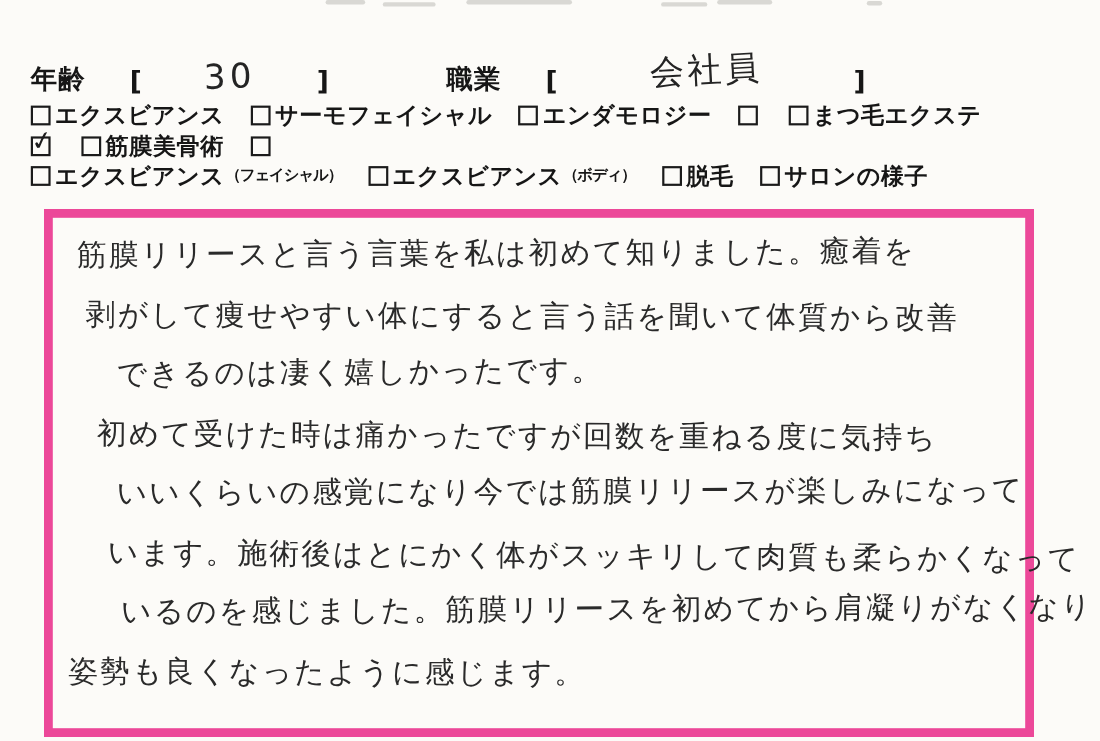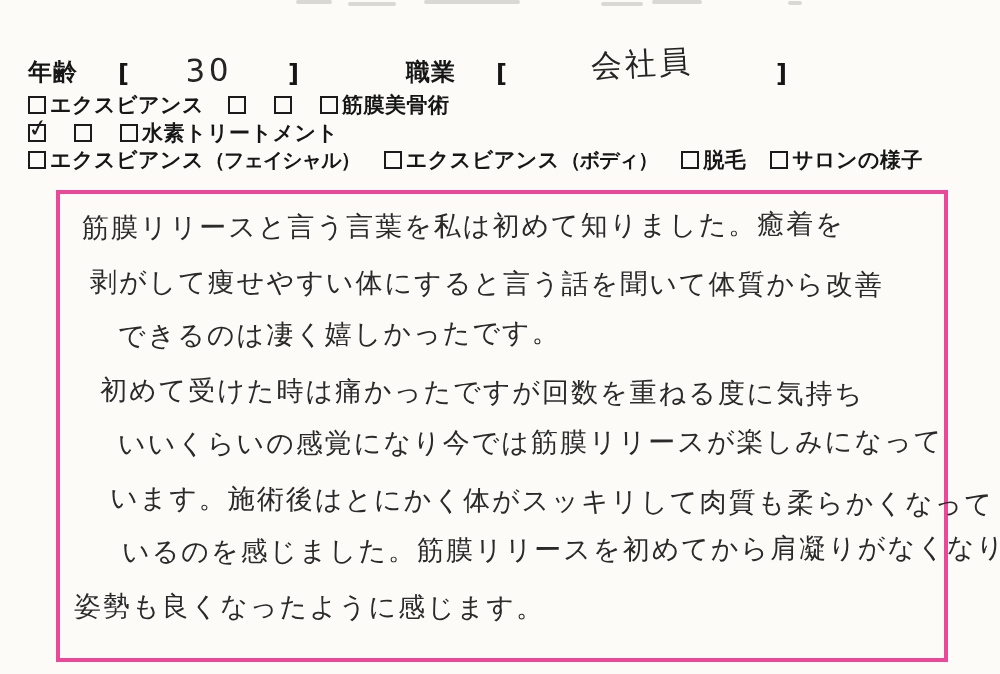--- a/index.html
+++ b/index.html
@@ -47,26 +47,26 @@
   .opt{display:inline-flex;align-items:center;margin-right:24px;}
   .box{
     position:relative;display:inline-block;width:14px;height:14px;
     border:2.5px solid #1b1b1b;margin-right:4px;flex:0 0 auto;
   }
   .tick{
     display:none;position:absolute;left:-2px;top:-12px;
     font-size:24px;font-weight:normal;color:#1c1c1c;transform:rotate(-10deg);
   }
   .opt.checked .tick{display:block;}
-  .suffix{font-size:20px;letter-spacing:-1px;margin-left:1px;}
+  .suffix{font-size:14px;letter-spacing:-1px;margin-left:1px;}
 
   
   .comment-box{
-    position:absolute;left:56px;top:190px;width:884px;height:464px;
-    border:4px solid #ec4899;background:transparent;text-align:center;
+    position:absolute;left:40px;top:190px;width:884px;height:464px;
+    border:8px solid #ec4899;background:transparent;text-align:center;
   }
   .hwline{
     position:absolute;white-space:nowrap;
     font-size:27px;letter-spacing:2px;color:#2a2a2a;
     transform-origin:left center;
   }
   .l1{left:22px;top:16px;transform:rotate(-0.3deg);}
   .l2{left:30px;top:70px;transform:rotate(0.2deg);}
   .l3{left:58px;top:124px;transform:rotate(-0.5deg);}
   .l4{left:40px;top:178px;transform:rotate(0.3deg);}
@@ -99,42 +99,47 @@
     <span class="printed">]</span>
   </div>
 
   <div class="optrow row1">
     <span class="opt">
       <span class="box"></span>
       <span class="lbl">エクスビアンス</span>
     </span>
     <span class="opt">
       <span class="box"></span>
+      <span class="lbl">サーモフェイシャル</span>
+    </span>
+    <span class="opt">
+      <span class="box"></span>
+      <span class="lbl">エンダモロジー</span>
     </span>
     <span class="opt">
       <span class="box"></span>
     </span>
     <span class="opt">
       <span class="box"></span>
-      <span class="lbl">筋膜美骨術</span>
+      <span class="lbl">まつ毛エクステ</span>
     </span>
   </div>
 
   <div class="optrow row2">
     <span class="opt checked">
       <span class="box">
           <span class="tick">✓</span>
         </span>
     </span>
     <span class="opt">
       <span class="box"></span>
+      <span class="lbl">筋膜美骨術</span>
     </span>
     <span class="opt">
       <span class="box"></span>
-      <span class="lbl">水素トリートメント</span>
     </span>
   </div>
 
   <div class="optrow row3">
     <span class="opt">
       <span class="box"></span>
       <span class="lbl">エクスビアンス</span>
       <span class="suffix">（フェイシャル）</span>
     </span>
     <span class="opt">

